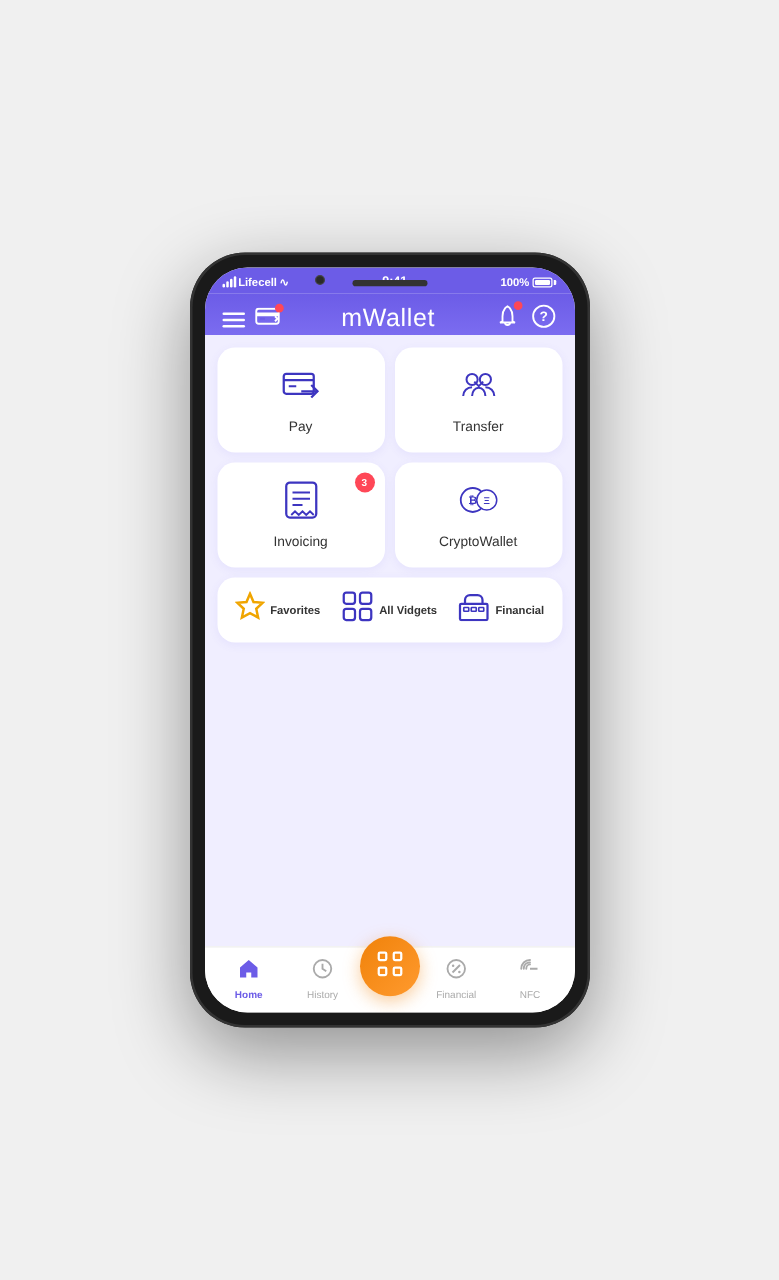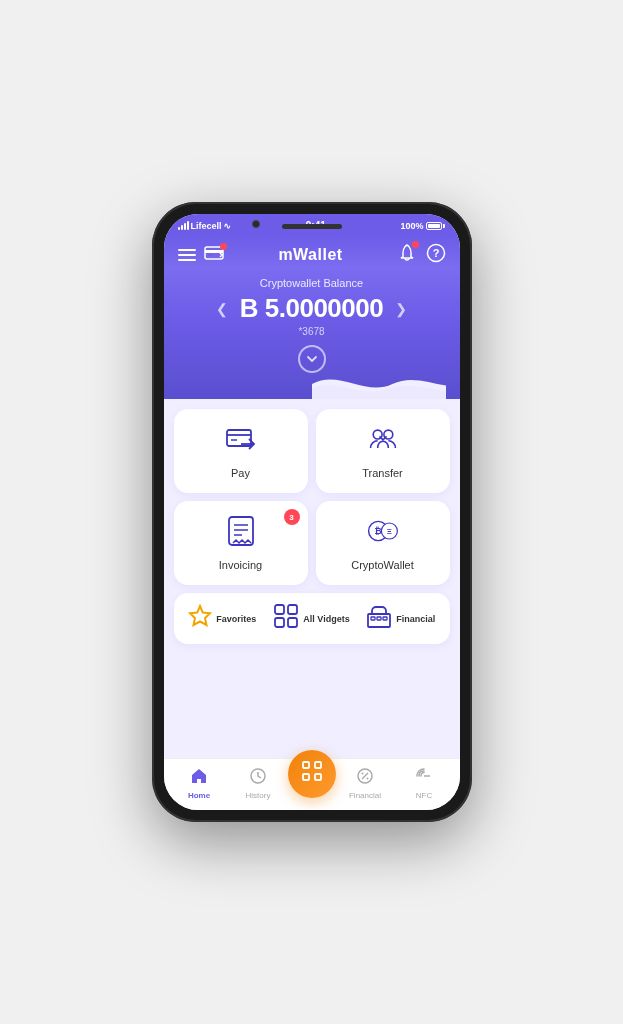--- a/index.html
+++ b/index.html
@@ -131,21 +131,21 @@
     
     .header {
       background: linear-gradient(180deg, #6c5ce7 0%, #7b6cf0 100%);
       padding: 8px 14px 0;
       display: flex;
       justify-content: space-between;
       align-items: center;
     }
 
     .header-left { display: flex; align-items: center; gap: 8px; }
-    .header-title { font-size: 16px; font-weight: 700; color: #fff; letter-spacing: 0.5px; }
+    .header-title { font-size: 20px; font-weight: 400; color: #fff; letter-spacing: 0.5px; }
     .header-right { display: flex; align-items: center; gap: 10px; }
 
     .hamburger-icon {
       display: flex;
       flex-direction: column;
       gap: 3px;
       cursor: pointer;
     }
     .hamburger-icon span {
       display: block;
@@ -461,43 +461,20 @@
         </div>
         <div class="help-icon">
           <svg width="20" height="20" viewBox="0 0 20 20" fill="none">
             <circle cx="10" cy="10" r="8.5" stroke="white" stroke-width="1.5"></circle>
             <text x="10" y="14" text-anchor="middle" fill="white" font-size="11" font-weight="700">?</text>
           </svg>
         </div>
       </div>
     </div>
 
-    <div class="balance-section">
-      <div class="balance-label">Cryptowallet Balance</div>
-      <div class="balance-row">
-        <div class="chevron-left">❮</div>
-        <div class="balance-amount">
-          <span>В</span>
-          <span>5.0000000</span>
-        </div>
-        <div class="chevron-right">❯</div>
-      </div>
-      <div class="balance-btc">*3678</div>
-      <div class="expand-btn">
-        <svg width="14" height="14" viewBox="0 0 14 14" fill="none">
-          <path d="M3 5L7 9L11 5" stroke="rgba(255,255,255,0.8)" stroke-width="1.8" stroke-linecap="round"></path>
-        </svg>
-      </div>
-      <div class="wave-container">
-        <svg viewBox="0 0 300 30" preserveAspectRatio="none" height="30">
-          <path d="M0,15 C30,0 60,28 90,15 C120,2 150,25 180,15 C210,5 240,22 270,15 C285,11 295,17 300,15 L300,30 L0,30 Z" fill="#f0eeff"></path>
-          <path d="M0,20 C25,8 55,30 85,20 C115,10 145,28 175,20 C205,12 235,25 265,20 C280,17 292,22 300,20 L300,30 L0,30 Z" fill="#e8e4ff" opacity="0.5"></path>
-        </svg>
-      </div>
-    </div>
 
     <div class="main-content">
 
       <div class="grid-row">
         <div class="action-card">
           <div class="action-card-icon pay-icon-svg">
             <svg width="32" height="28" viewBox="0 0 32 28" fill="none">
               <rect x="2" y="5" width="24" height="16" rx="2" stroke="#3d35c0" stroke-width="1.8" fill="none"></rect>
               <line x1="2" y1="10" x2="26" y2="10" stroke="#3d35c0" stroke-width="1.8"></line>
               <line x1="6" y1="15" x2="12" y2="15" stroke="#3d35c0" stroke-width="1.5"></line>

